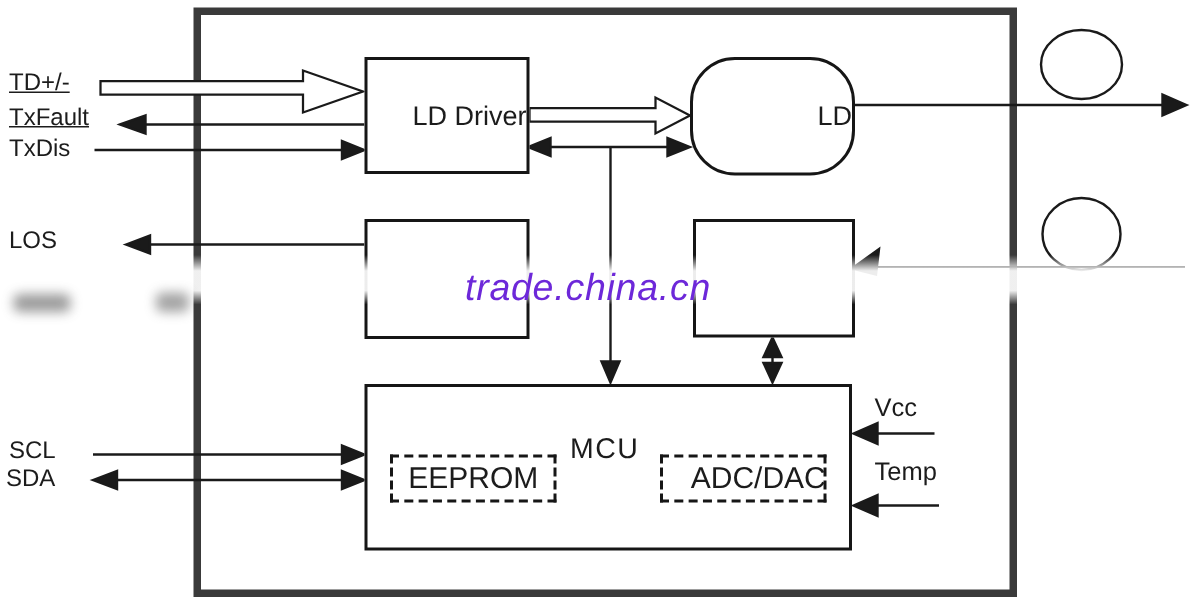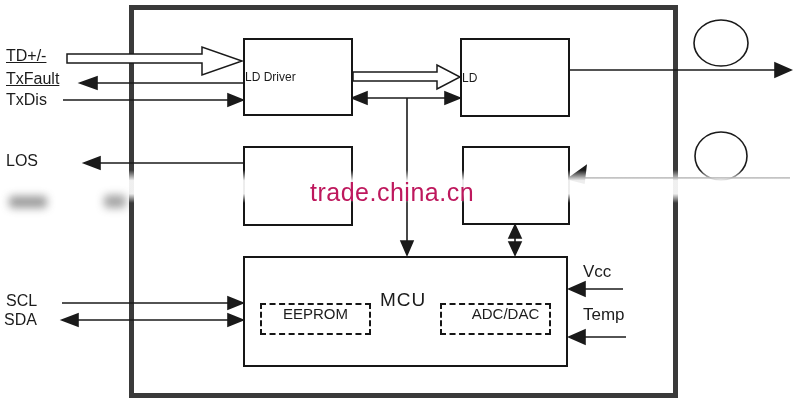--- a/index.html
+++ b/index.html
@@ -4,32 +4,32 @@
 <style>
   html,body{margin:0;padding:0;background:#fff;}
   #stage{
     position:relative;width:800px;height:405px;background:#fff;overflow:hidden;
     font-family:"Liberation Sans",sans-serif;color:#1c1c1c;
   }
   .abs{position:absolute;}
   
   .block{
     position:absolute;border:2px solid #161616;background:#fff;
-    display:flex;align-items:center;justify-content:flex-start;
-    font-size:12px;color:#1c1c1c;box-sizing:border-box;
+    display:flex;align-items:center;justify-content:flex-end;
+    font-size:18px;color:#1c1c1c;box-sizing:border-box;
   }
   #ld-driver{left:243px;top:38px;width:110px;height:78px;}
-  #ld-box{left:460px;top:38px;width:110px;height:79px;}
+  #ld-box{left:460px;top:38px;width:110px;height:79px;border-radius:30px;}
   #rx-amp{left:243px;top:146px;width:110px;height:80px;}
   #rx-pd{left:462px;top:146px;width:108px;height:79px;}
   #mcu-box{left:243px;top:256px;width:325px;height:111px;border-width:2.5px;}
   .dashed{
     position:absolute;border:2.5px dashed #161616;background:#fff;
-    display:flex;align-items:flex-start;justify-content:center;
-    font-size:15px;box-sizing:border-box;
+    display:flex;align-items:center;justify-content:center;
+    font-size:20px;box-sizing:border-box;
   }
   #eeprom-box{left:260px;top:303px;width:111px;height:32px;}
   #adcdac-box{left:440px;top:303px;width:111px;height:32px;padding-left:20px;}
   #mcu-label{left:380px;top:289px;font-size:19px;letter-spacing:1px;}
   
   #enclosure{
     left:129px;top:5px;width:549px;height:393px;
     border:5px solid #3a3a3a;box-sizing:border-box;background:transparent;
   }
   
@@ -45,22 +45,22 @@
   
   #wires{left:0;top:0;width:800px;height:405px;pointer-events:none;}
   
   #wm-band{
     left:0;top:170px;width:800px;height:33px;
     background:linear-gradient(180deg,rgba(255,255,255,0) 0%,
       rgba(255,255,255,0.92) 32%,rgba(255,255,255,0.92) 72%,rgba(255,255,255,0) 100%);
     z-index:30;
   }
   #wm-text{
-    left:310px;top:178px;font-size:25px;color:#be185d;z-index:31;
-    letter-spacing:0.5px;font-weight:400;
+    left:310px;top:178px;font-size:25px;color:#6d28d9;z-index:31;
+    letter-spacing:0.5px;font-weight:400;font-style:italic;
   }
   
   .smudge{position:absolute;background:#4a4a4a;filter:blur(4px);z-index:32;border-radius:4px;}
   #rd-smudge-label{left:9px;top:196px;width:38px;height:12px;opacity:0.55;}
   #rd-smudge-arrow{left:104px;top:195px;width:22px;height:13px;opacity:0.5;}
 </style>
 </head>
 <body>
 
 <div id="stage">

